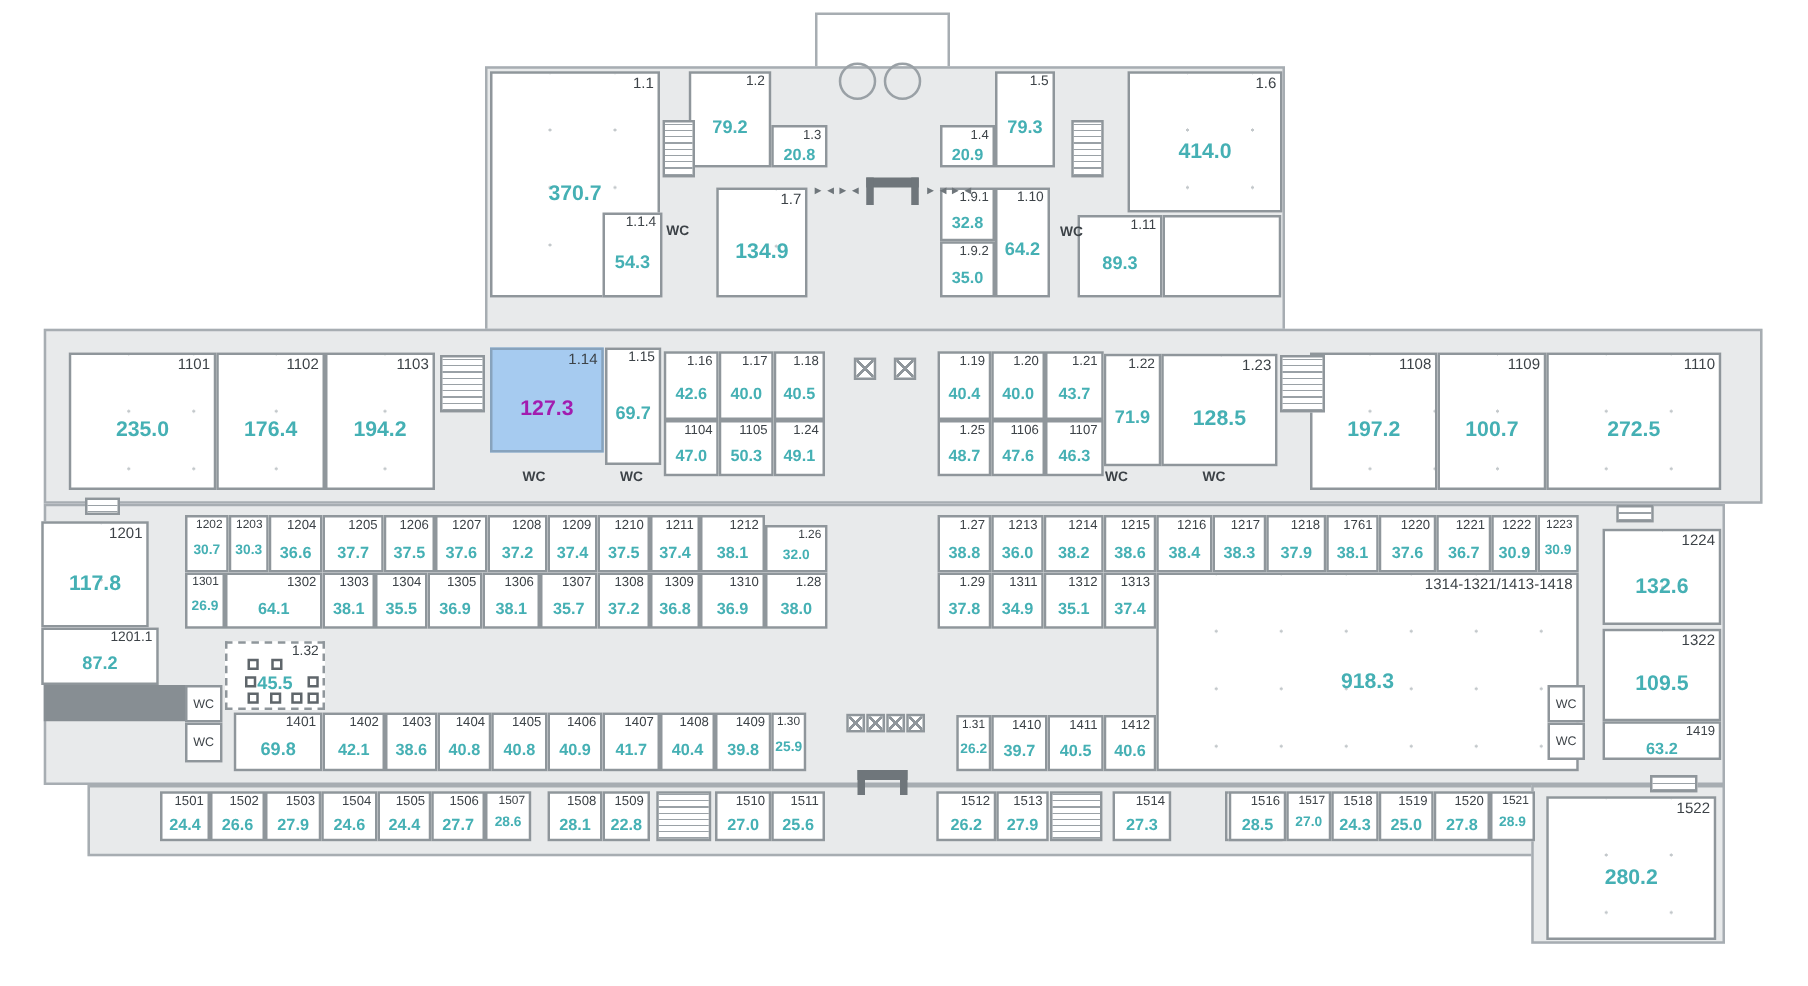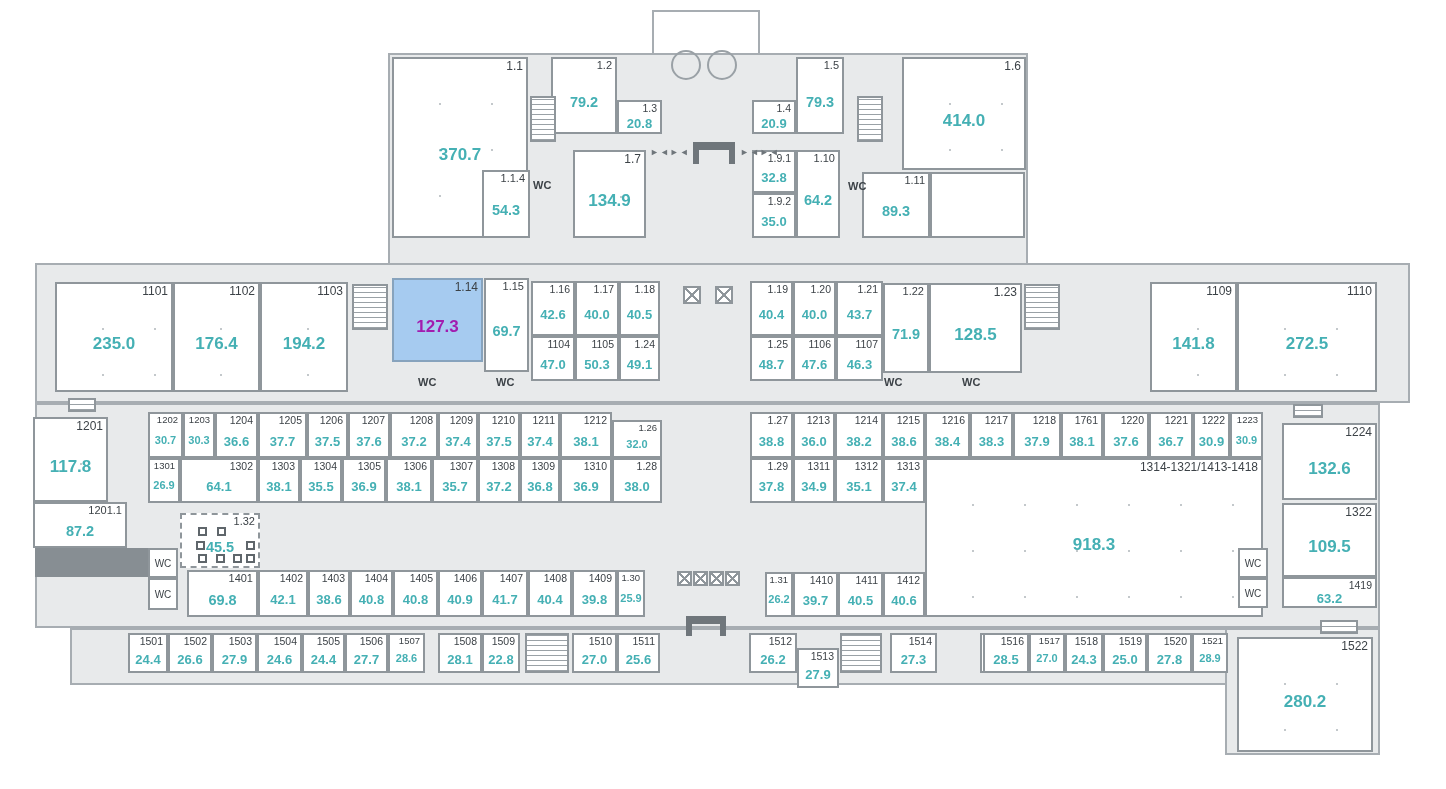--- a/index.html
+++ b/index.html
@@ -167,29 +167,33 @@
       <span class="area">48.7</span>
     </div>
     <div class="room sm" style="left: 793px; top: 336px; width: 43px; height: 45px;">
       <span class="num">1106</span>
       <span class="area">47.6</span>
     </div>
     <div class="room sm" style="left: 836px; top: 336px; width: 47px; height: 45px;">
       <span class="num">1107</span>
       <span class="area">46.3</span>
     </div>
+    <div class="room lg" style="left: 1048px; top: 282px; width: 102px; height: 110px;">
+      <span class="num">1108</span>
+      <span class="area">197.2</span>
+    </div>
     <div class="room lg" style="left: 1150px; top: 282px; width: 87px; height: 110px; justify-content: center;">
       <span class="num">1109</span>
-      <span class="area">141.8</span>
+      <span class="area">100.7</span>
     </div>
     <div class="room lg" style="left: 1237px; top: 282px; width: 140px; height: 110px;">
       <span class="num">1110</span>
       <span class="area">272.5</span>
     </div>
-    <div class="room lg" style="left: 33px; top: 417px; width: 75px; height: 85px; justify-content: space-between;">
+    <div class="room lg" style="left: 33px; top: 417px; width: 86px; height: 85px; justify-content: space-between;">
       <span class="num">1201</span>
       <span class="area">117.8</span>
     </div>
     <div class="room md" style="left: 33px; top: 502px; width: 94px; height: 46px;">
       <span class="num">1201.1</span>
       <span class="area">87.2</span>
     </div>
     <div class="room xs" style="left: 148px; top: 412px; width: 35px; height: 46px;">
       <span class="num">1202</span>
       <span class="area">30.7</span>
@@ -463,21 +467,21 @@
       <span class="area">27.0</span>
     </div>
     <div class="room sm" style="left: 617px; top: 633px; width: 43px; height: 40px;">
       <span class="num">1511</span>
       <span class="area">25.6</span>
     </div>
     <div class="room sm" style="left: 749px; top: 633px; width: 48px; height: 40px;">
       <span class="num">1512</span>
       <span class="area">26.2</span>
     </div>
-    <div class="room sm" style="left: 797px; top: 648px; width: 42px; height: 40px;">
+    <div class="room sm" style="left: 797px; top: 633px; width: 42px; height: 40px;">
       <span class="num">1513</span>
       <span class="area">27.9</span>
     </div>
     <div class="room sm" style="left: 890px; top: 633px; width: 47px; height: 40px;">
       <span class="num">1514</span>
       <span class="area">27.3</span>
     </div>
     <div class="room sm" style="left: 980px; top: 633px; width: 46px; height: 40px; justify-content: space-between;">
       <span class="num">1515</span>
       <span class="area">27.7</span>

